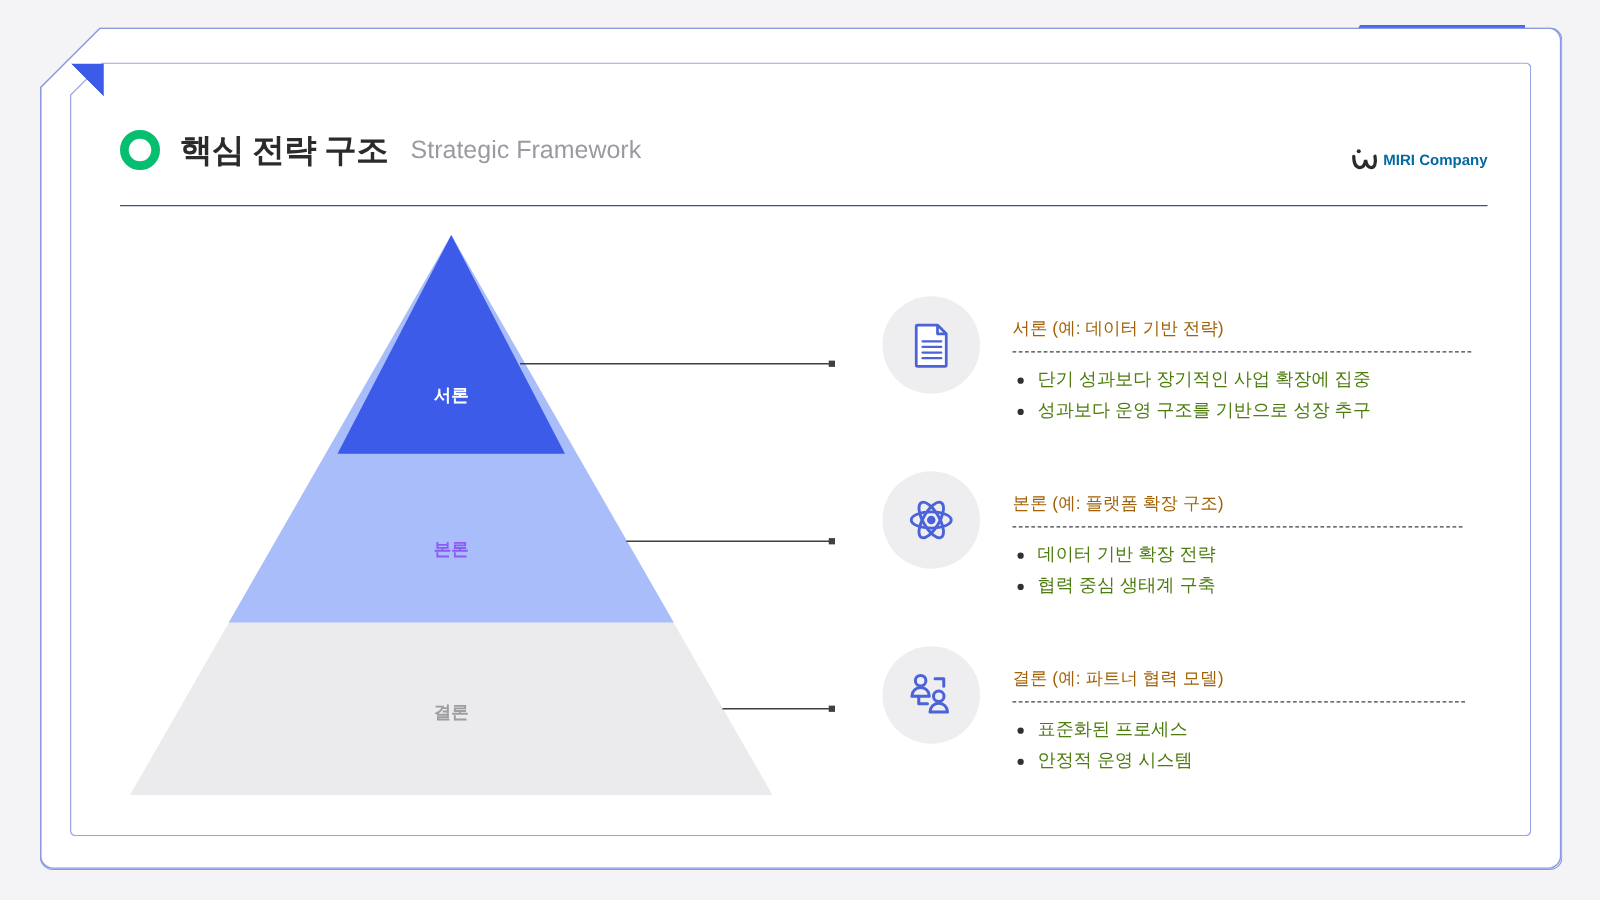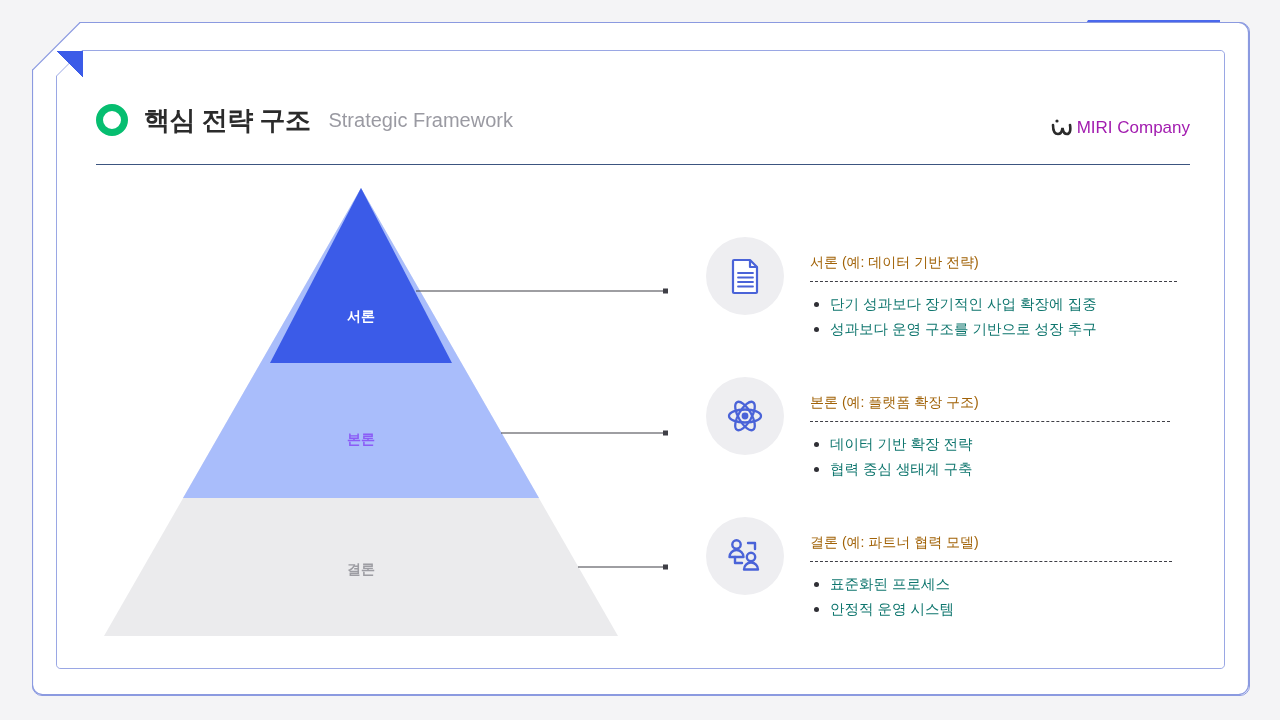--- a/index.html
+++ b/index.html
@@ -48,21 +48,21 @@
   .title{
     font-size:26px;font-weight:bold;color:#2b2b2b;margin-left:16px;letter-spacing:-0.5px;
     line-height:40px;white-space:nowrap;
   }
   .subtitle{
     font-size:20px;color:#9a9aa2;margin-left:18px;line-height:40px;white-space:nowrap;font-weight:400;
   }
   .logo{
     position:absolute;right:0;top:22px;display:flex;align-items:center;gap:5px;
   }
-  .logo-text{font-size:17px;font-weight:normal;color:#a21caf;white-space:nowrap;}
+  .logo-text{font-size:12px;font-weight:bold;color:#0369a1;white-space:nowrap;}
   .header-rule{position:absolute;left:96px;top:164px;width:1094px;height:0;border-top:1.5px solid #3c5580;z-index:7;}
 
   
   .pyramid{position:absolute;left:104px;top:188px;width:514px;height:448px;z-index:7;}
   .tier-label{position:absolute;width:100%;text-align:center;font-size:14px;font-weight:bold;}
   .lbl-top{top:120px;color:#ffffff;}
   .lbl-mid{top:243px;color:#8b5cf6;}
   .lbl-bot{top:373px;color:#9d9da3;}
 
   
@@ -73,21 +73,21 @@
   .block{position:relative;display:flex;align-items:flex-start;margin-bottom:22px;height:118px;}
   .block-icon{
     width:78px;height:78px;border-radius:50%;background:#eeeef1;
     flex:0 0 auto;display:flex;align-items:center;justify-content:center;margin-top:5px;
   }
   .block-body{margin-left:26px;flex:1 1 auto;padding-top:20px;}
   .block-title{font-size:14px;font-weight:normal;color:#a16207;line-height:20px;white-space:nowrap;}
   .block-dash{margin-top:9px;border-top:1.6px dashed #3f3f46;width:100%;}
   .bullets{margin:10px 0 0 0;padding:0;list-style:none;}
   .bullets li{
-    font-size:14.5px;color:#0f766e;line-height:25px;position:relative;padding-left:20px;white-space:nowrap;
+    font-size:14.5px;color:#4d7c0f;line-height:25px;position:relative;padding-left:20px;white-space:nowrap;
   }
   .bullets li:before{
     content:"";position:absolute;left:4px;top:10px;width:5px;height:5px;border-radius:50%;background:#2f2f35;
   }
   
   .block-1 .block-dash{width:367px;}
   .block-2 .block-dash{width:360px;}
   .block-3 .block-dash{width:362px;}
 </style>
 </head>

